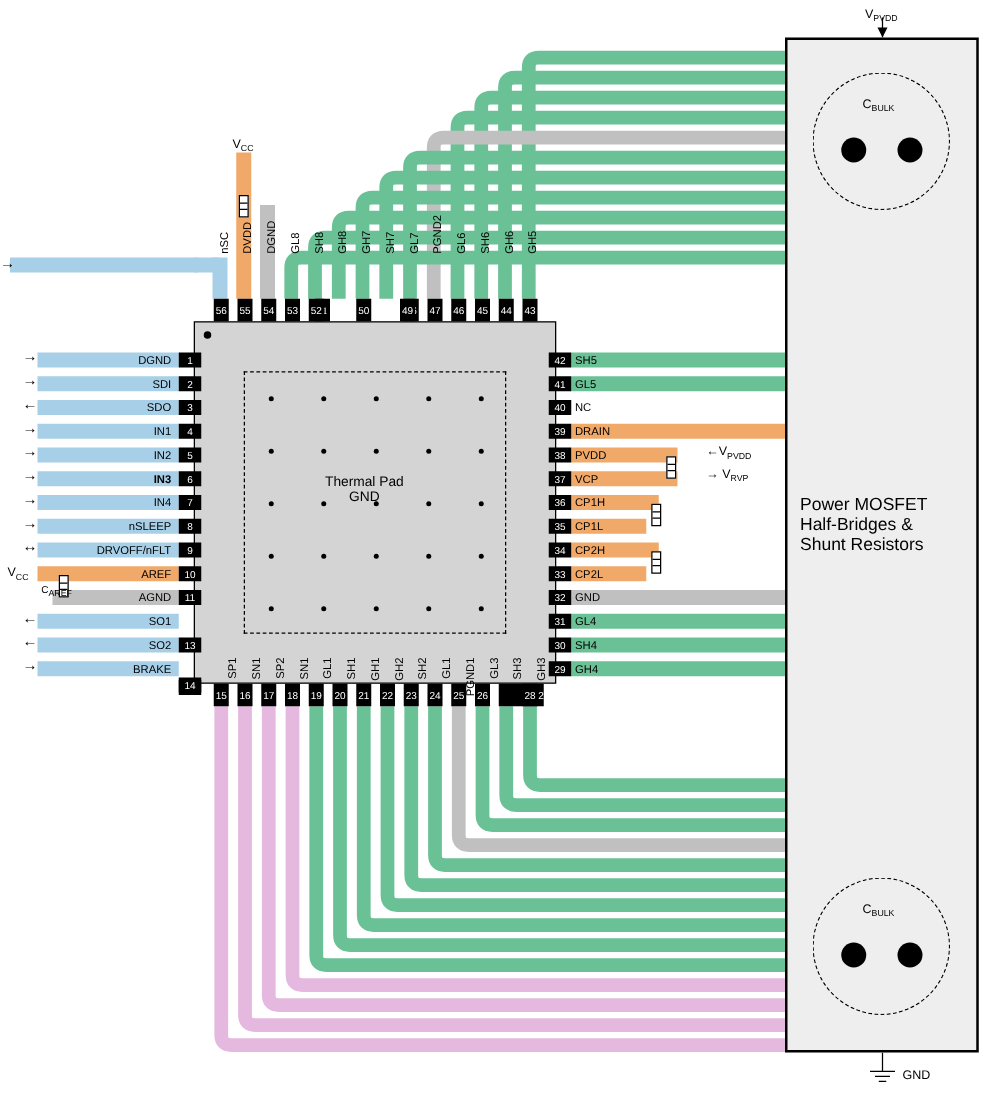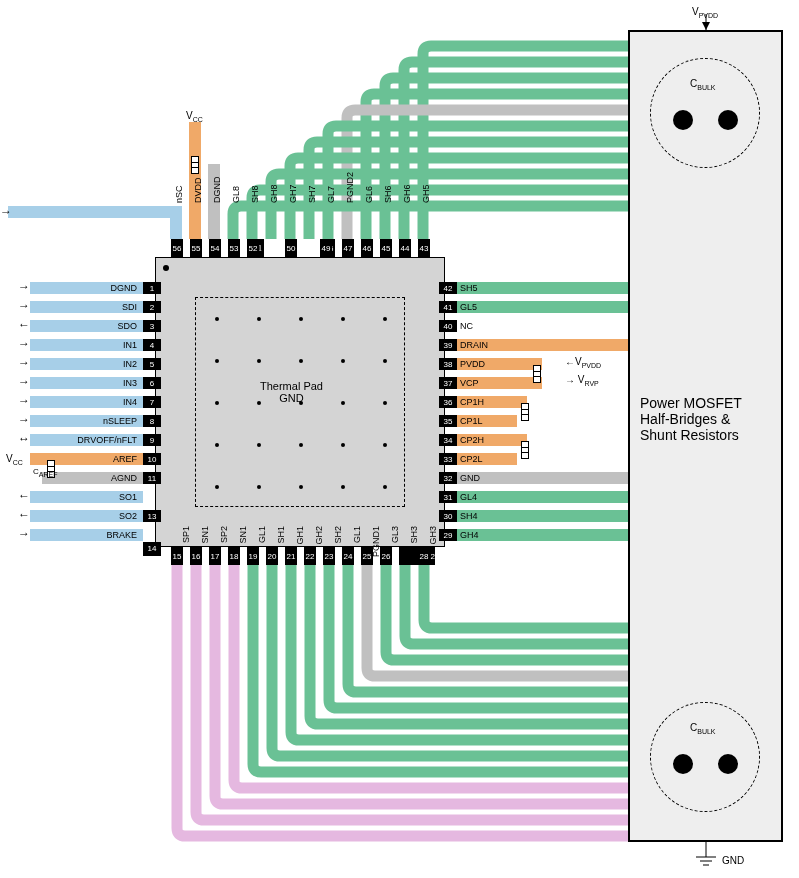--- a/index.html
+++ b/index.html
@@ -167,21 +167,21 @@
     <div class="lbl-l" style="top: 282px;">DGND</div>
     <div class="pin pin-l" style="top: 301px;">2</div>
     <div class="lbl-l" style="top: 301px;">SDI</div>
     <div class="pin pin-l" style="top: 320px;">3</div>
     <div class="lbl-l" style="top: 320px;">SDO</div>
     <div class="pin pin-l" style="top: 339px;">4</div>
     <div class="lbl-l" style="top: 339px;">IN1</div>
     <div class="pin pin-l" style="top: 358px;">5</div>
     <div class="lbl-l" style="top: 358px;">IN2</div>
     <div class="pin pin-l" style="top: 377px;">6</div>
-    <div class="lbl-l" style="top: 377px;">IN3</div>
+    <div class="lbl-l" style="top: 377px; font-weight: bold;">IN3</div>
     <div class="pin pin-l" style="top: 396px;">7</div>
     <div class="lbl-l" style="top: 396px;">IN4</div>
     <div class="pin pin-l" style="top: 415px;">8</div>
     <div class="lbl-l" style="top: 415px;">nSLEEP</div>
     <div class="pin pin-l" style="top: 434px;">9</div>
     <div class="lbl-l" style="top: 434px;">DRVOFF/nFLT</div>
     <div class="pin pin-l" style="top: 453px;">10</div>
     <div class="lbl-l" style="top: 453px;">AREF</div>
     <div class="pin pin-l" style="top: 472px;">11</div>
     <div class="lbl-l" style="top: 472px;">AGND</div>

